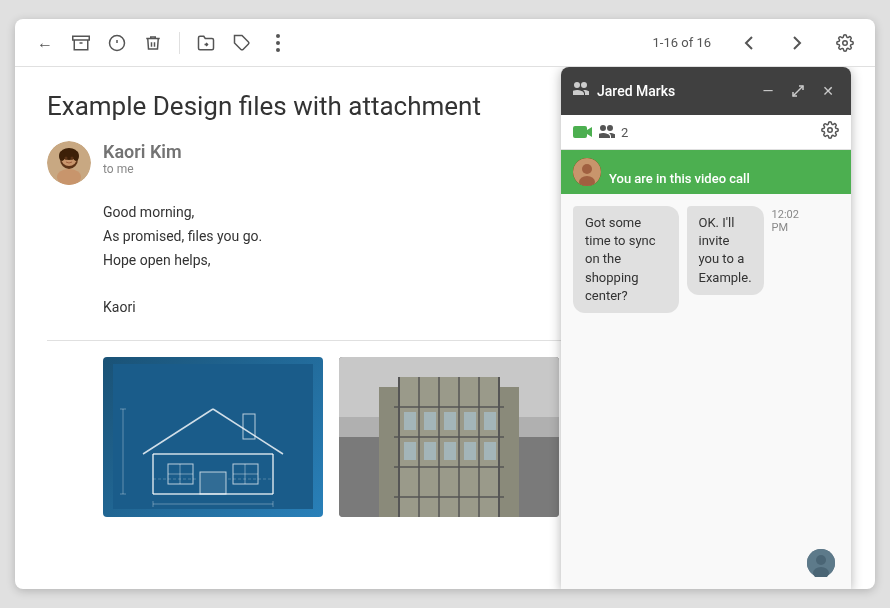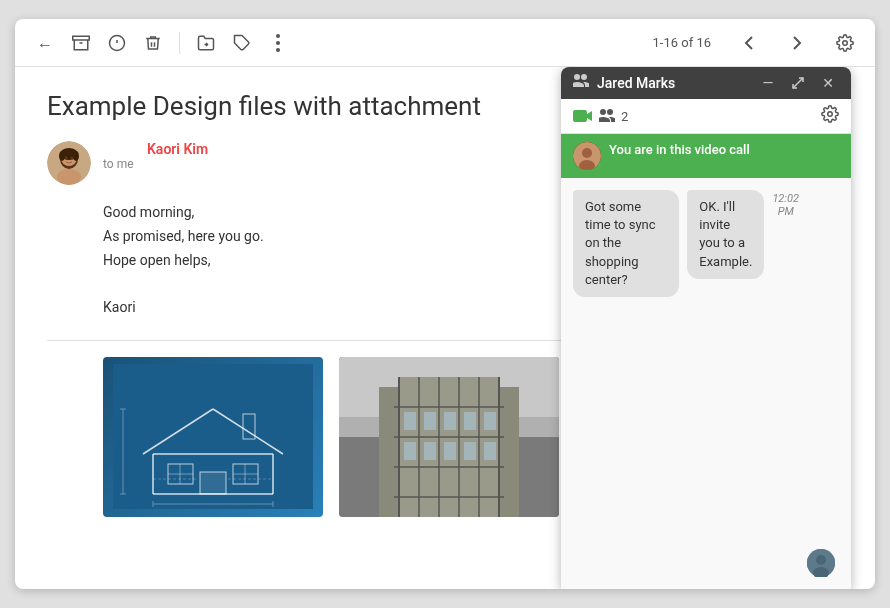--- a/index.html
+++ b/index.html
@@ -107,24 +107,23 @@
     }
     .avatar {
       width: 44px;
       height: 44px;
       border-radius: 50%;
       overflow: hidden;
       margin-right: 12px;
       flex-shrink: 0;
     }
     .sender-name {
-      font-size: 14px;
+      font-size: 18px;
       font-weight: 600;
-      color: #ef4444;
-      margin-left: 44px;
+      color: #737373;
     }
     .sender-to {
       font-size: 12px;
       color: #888;
     }
     .email-content {
       font-size: 14px;
       color: #333;
       line-height: 1.7;
       margin-left: 56px;
@@ -168,21 +167,21 @@
       box-shadow: 0 2px 12px rgba(0,0,0,0.3);
       display: flex;
       flex-direction: column;
       z-index: 100;
       bottom: 0;
     }
     .chat-header {
       background: #404040;
       border-radius: 8px 8px 0 0;
       padding: 0 12px;
-      height: 32px;
+      height: 48px;
       display: flex;
       align-items: center;
       color: #fff;
       gap: 8px;
     }
     .chat-header-icon {
       font-size: 15px;
       color: #ccc;
     }
     .chat-header-name {
@@ -214,21 +213,21 @@
       gap: 6px;
       color: #555;
       font-size: 13px;
     }
     .video-icon { color: #4CAF50; font-size: 18px; }
     .gear-icon { color: #555; font-size: 16px; cursor: pointer; }
     .video-call-banner {
       background: #4CAF50;
       padding: 8px 12px;
       display: flex;
-      align-items: flex-start;
+      align-items: flex-end;
       gap: 8px;
     }
     .video-call-avatar {
       width: 28px;
       height: 28px;
       border-radius: 50%;
       background: #8B4513;
       overflow: hidden;
       flex-shrink: 0;
       display: flex;
@@ -281,25 +280,24 @@
       border-radius: 50%;
       background: #5d6e7f;
       flex-shrink: 0;
       display: flex;
       align-items: center;
       justify-content: center;
       color: #fff;
       font-size: 11px;
     }
     .message-time {
-      text-align: center;
+      text-align: left;
       font-size: 11px;
       color: #888;
       margin-top: 2px;
-      font-style: italic;
     }
     .chat-bottom-avatar {
       width: 28px;
       height: 28px;
       border-radius: 50%;
       background: #5d6e7f;
       display: flex;
       align-items: center;
       justify-content: center;
       color: #fff;
@@ -444,21 +442,21 @@
         </svg>
       </div>
       <div>
         <div class="sender-name">Kaori Kim</div>
         <div class="sender-to">to me</div>
       </div>
     </div>
 
     <div class="email-content">
       <div>Good morning,</div>
-      <div>As promised, here you go.</div>
+      <div>As promised, files you go.</div>
       <div>Hope open helps,</div>
       <br>
       <div>Kaori</div>
     </div>
 
     <div class="divider"></div>
 
     <div class="email-attachments">
       <div class="attachment-thumb">
         <div class="blueprint-img">

